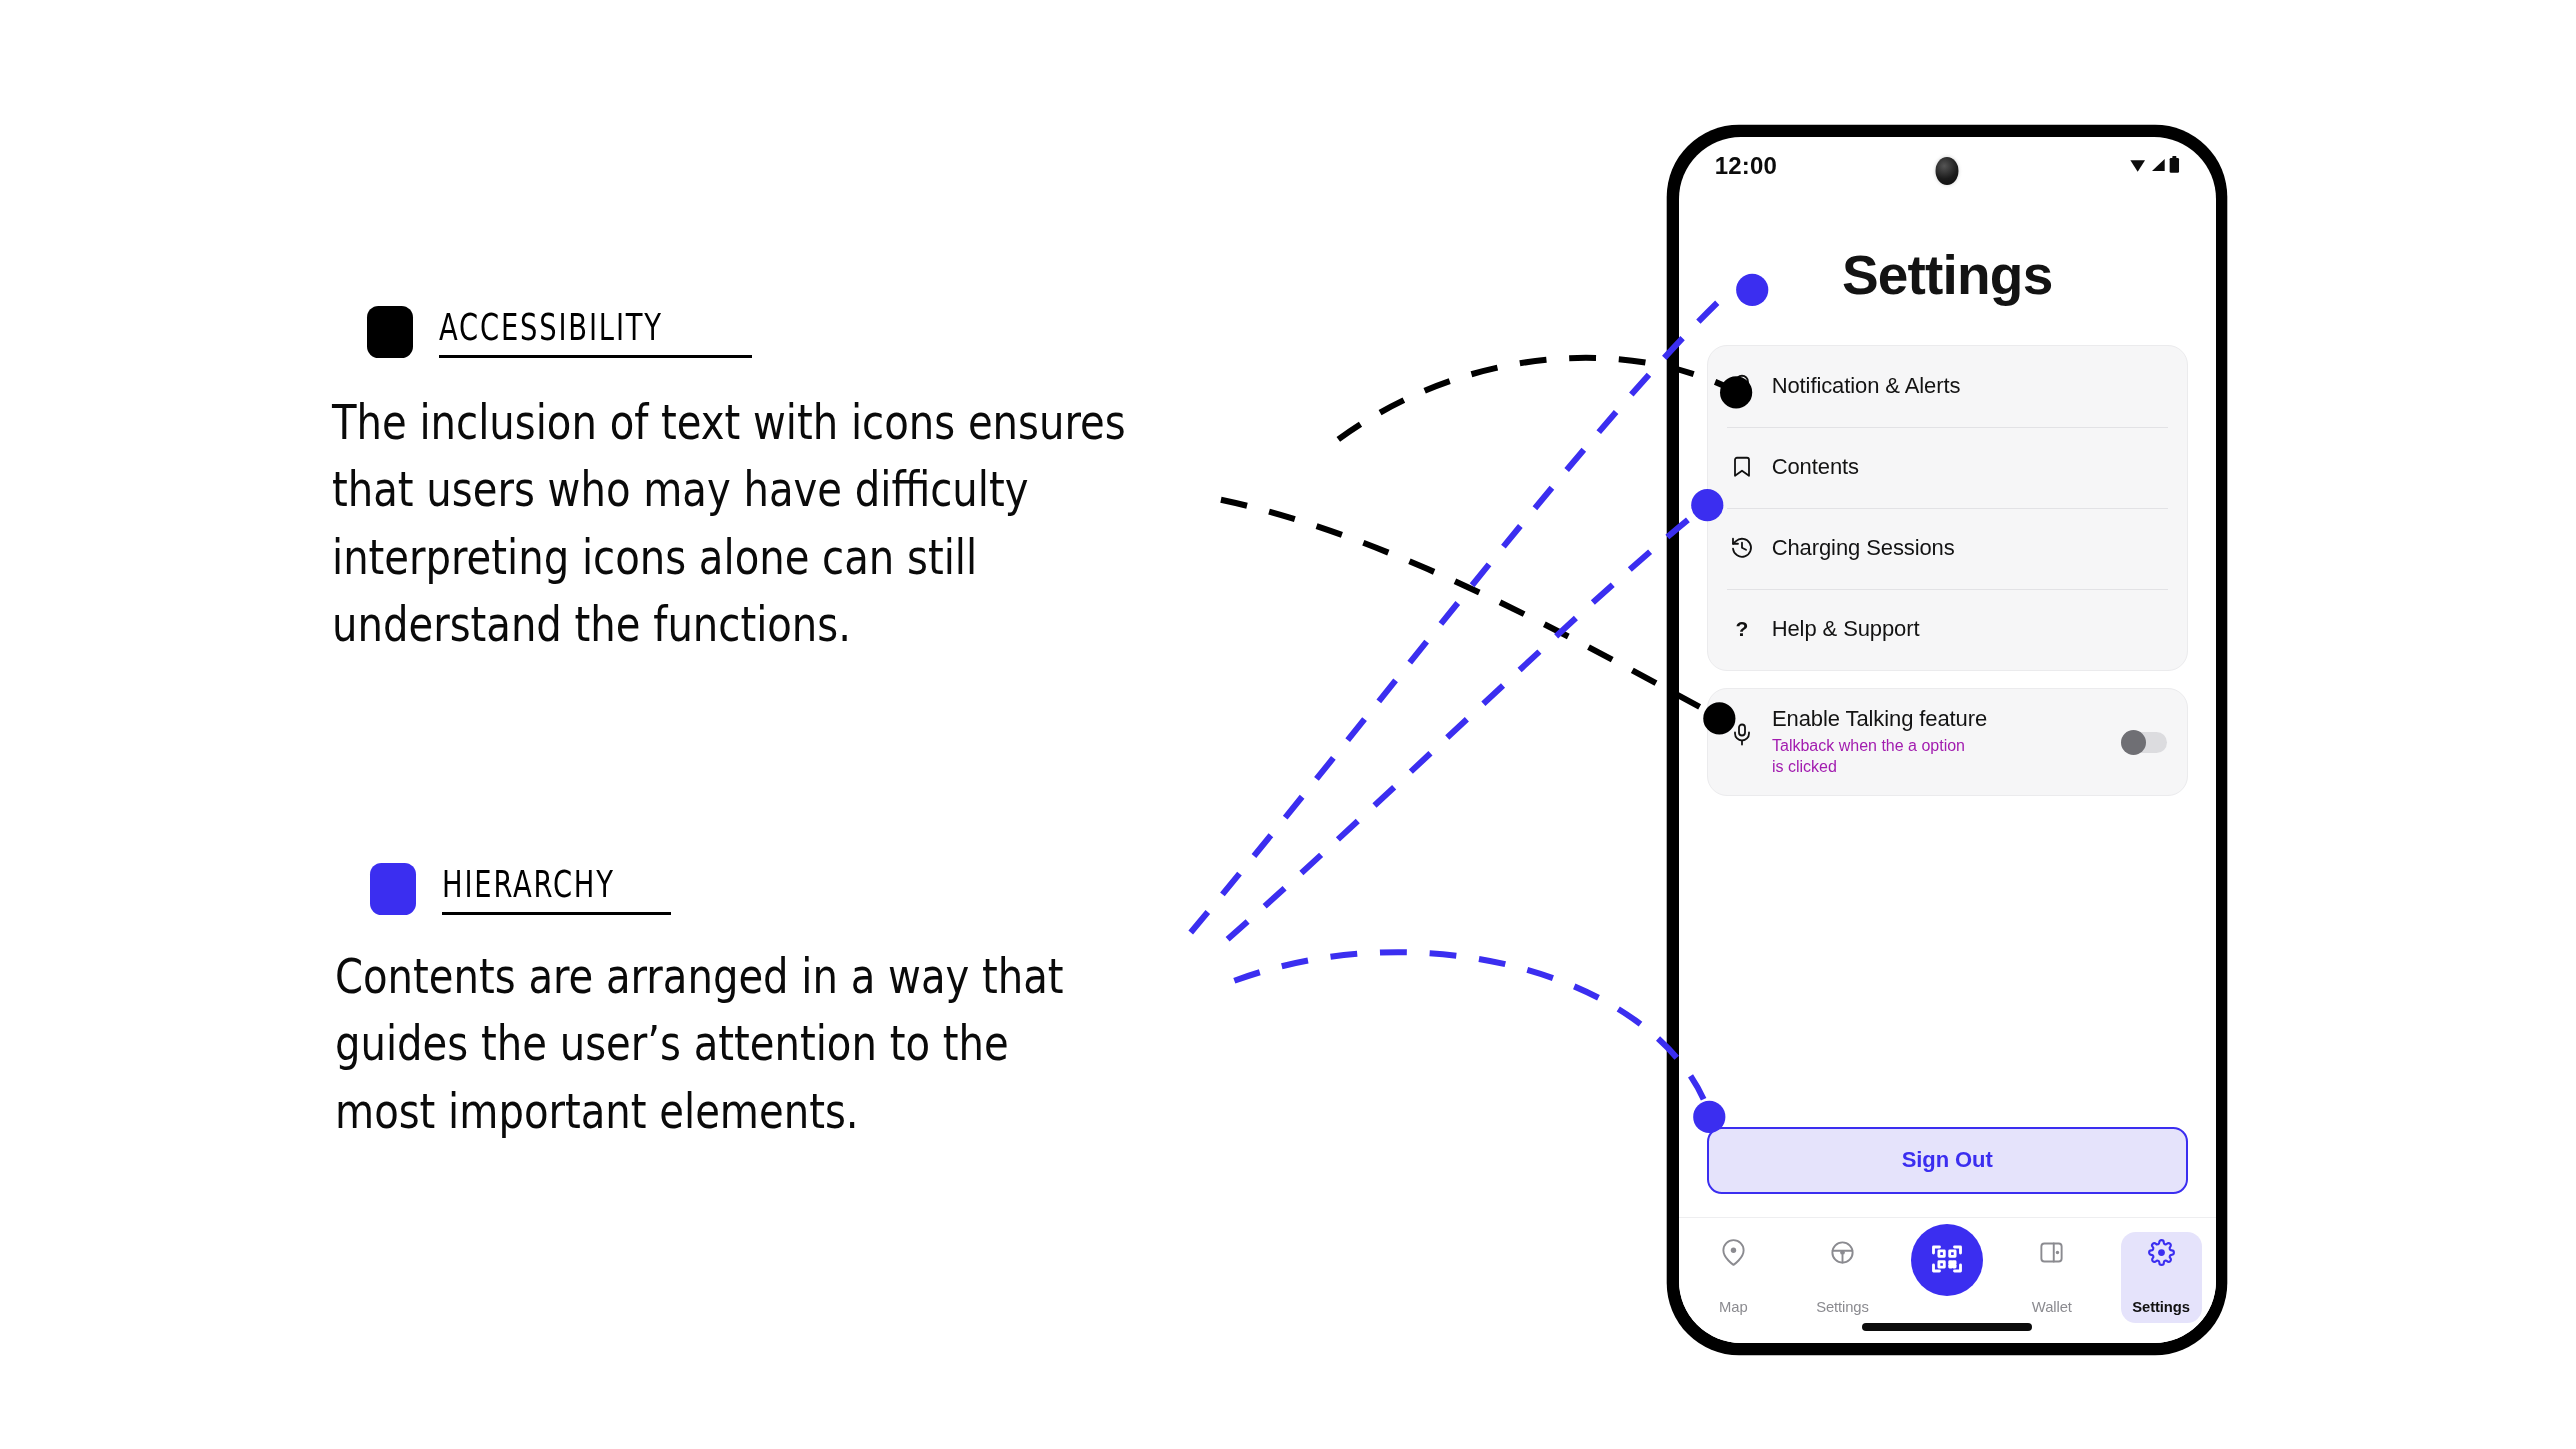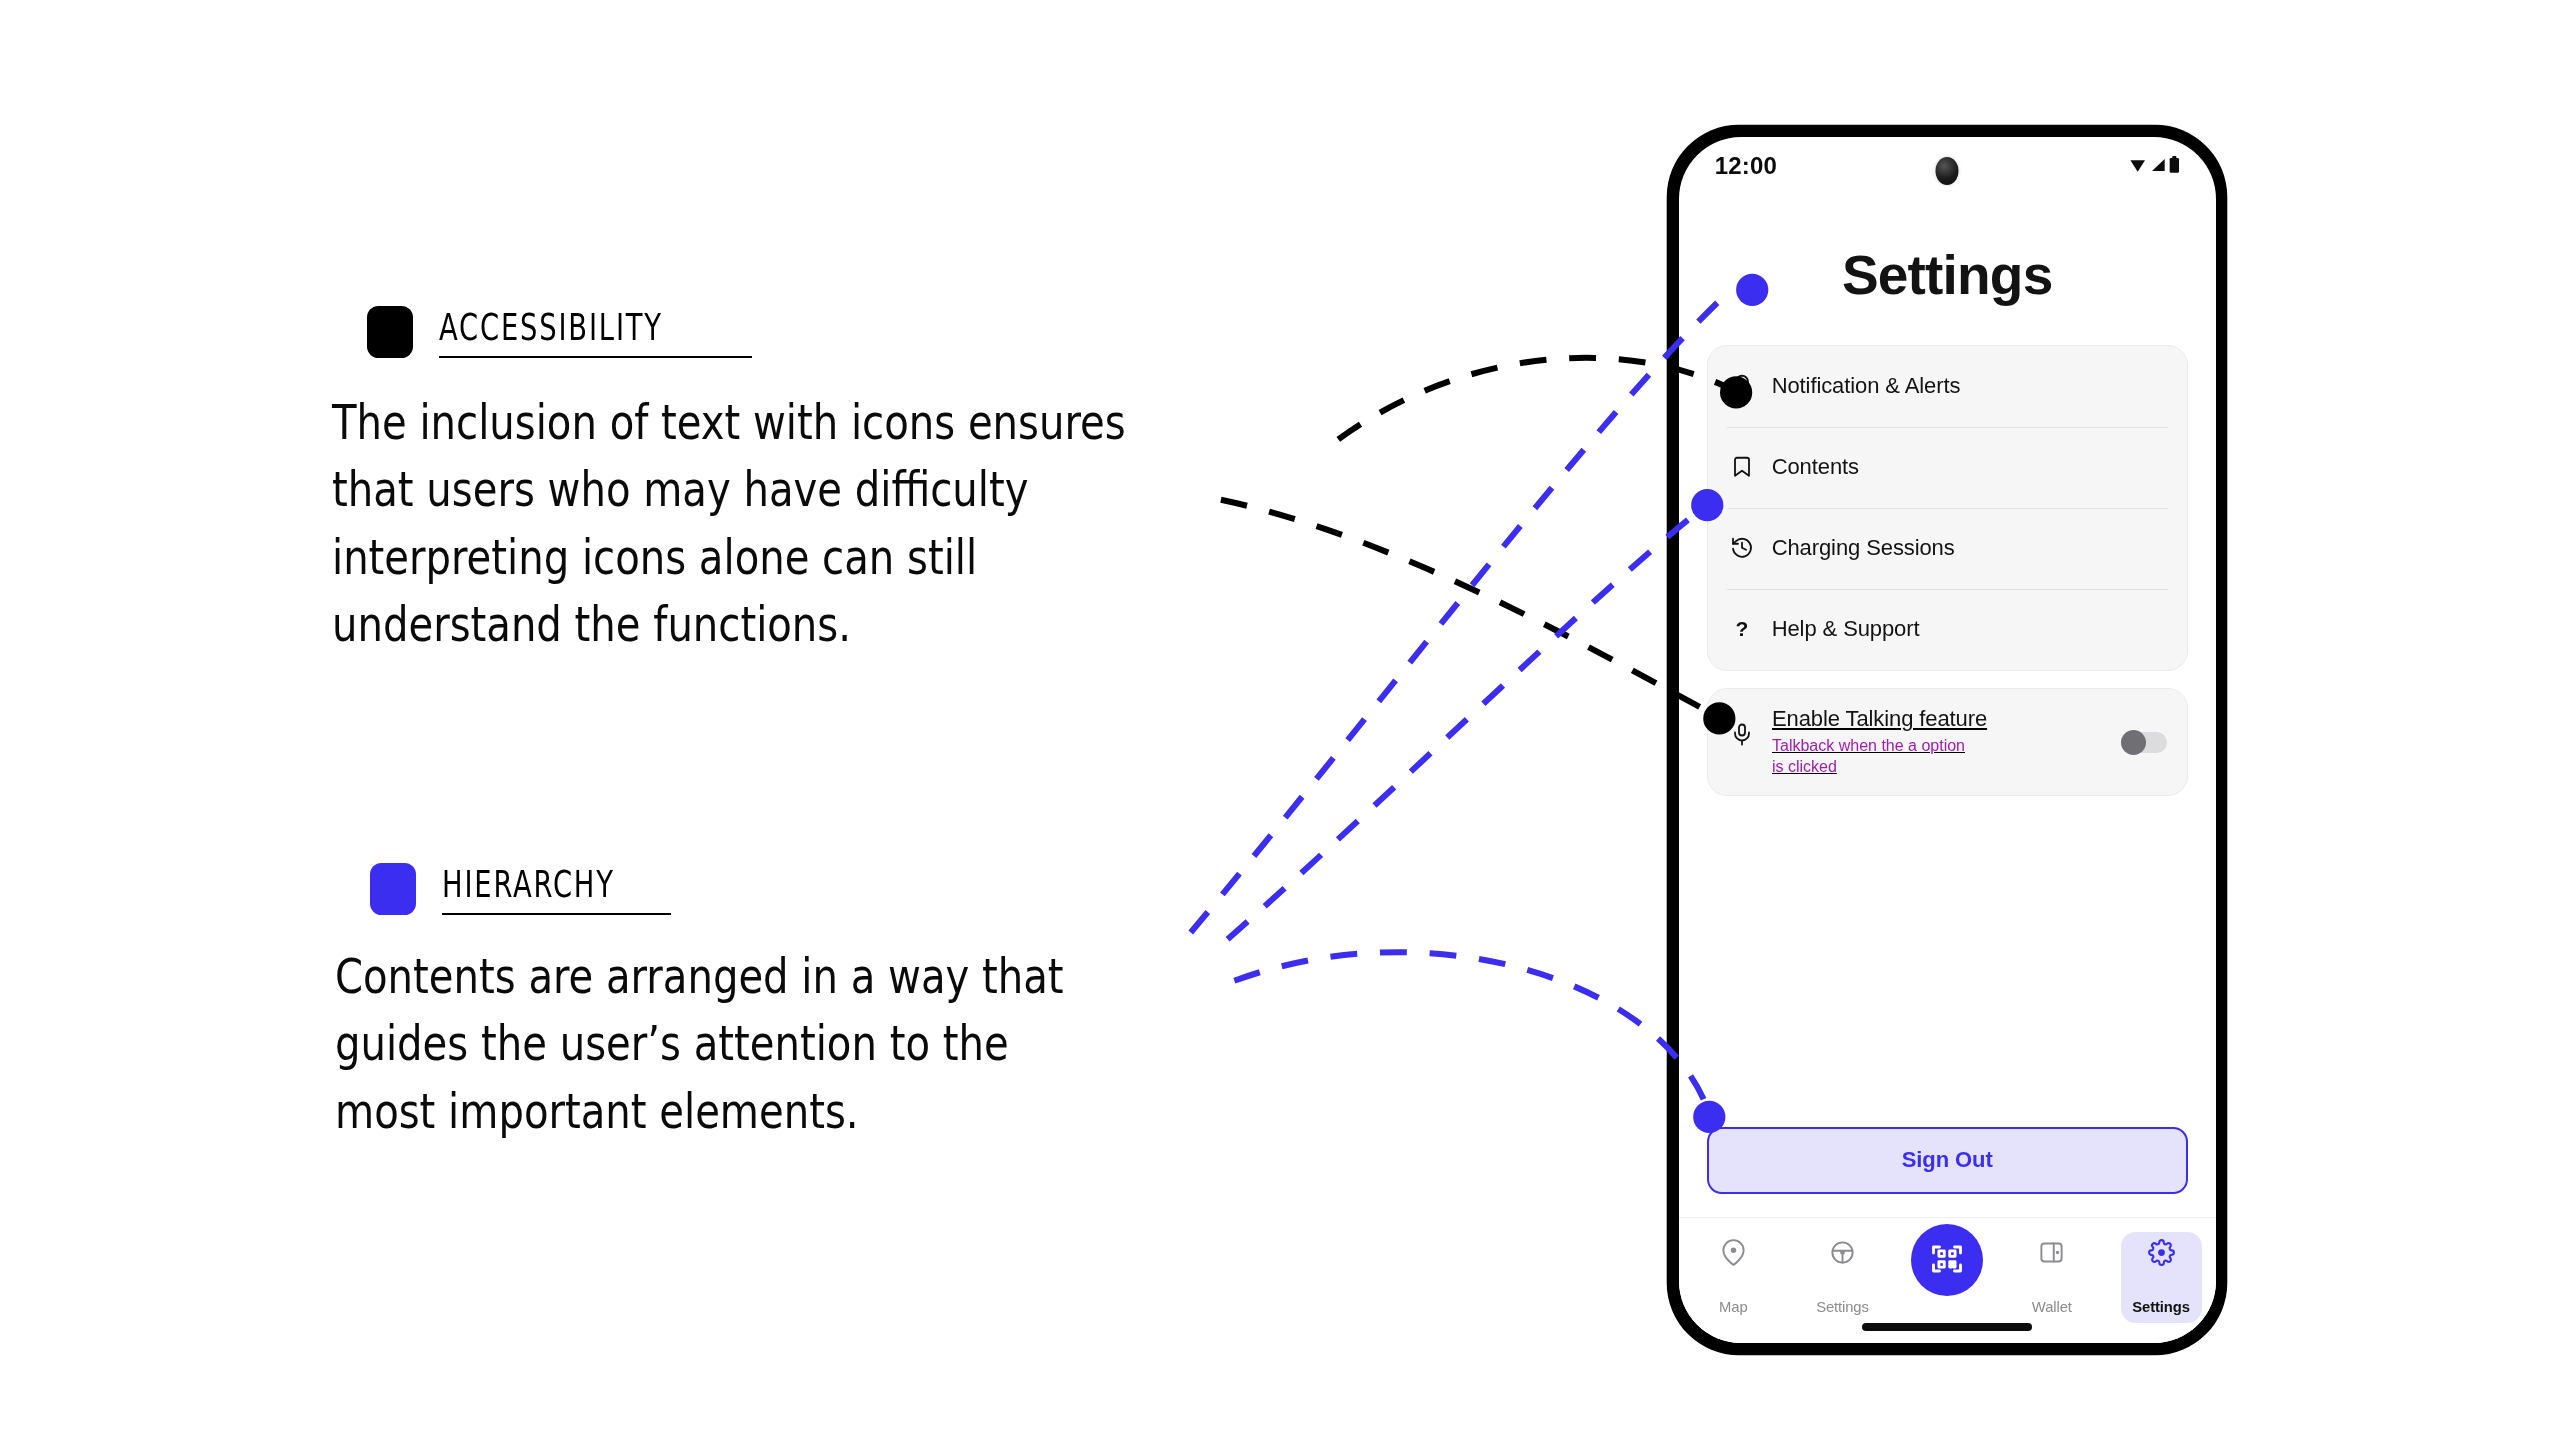--- a/index.html
+++ b/index.html
@@ -32,21 +32,21 @@
   
   .annot {
     position: absolute;
     z-index: 10;
   }
   #annot-accessibility { left: 332px; top: 305px; width: 1087px; }
   #annot-hierarchy     { left: 335px; top: 862px; width: 1087px; }
 
   .annot-head {
     display: flex;
-    align-items: flex-end;
+    align-items: center;
     gap: 25.5px;
     padding-left: 35px;
   }
   .swatch {
     width: 46px;
     height: 52px;
     border-radius: 11.4px;
     flex: 0 0 auto;
     margin-top: 1.3px;
   }
@@ -202,21 +202,21 @@
     gap: 14.8px;
     padding: 17.4px 20px;
   }
   #talking-icon {
     width: 29.5px; height: 35px;
     flex: 0 0 auto;
     display: flex; align-items: center; justify-content: center;
     align-self: flex-start;
     margin-top: 10.7px;
   }
-  #talking-texts { flex: 1 1 auto; text-decoration: underline; }
+  #talking-texts { flex: 1 1 auto; }
   #talking-title {
     font-size: 22px;
     color: #131313;
     letter-spacing: -0.1px;
   }
   #talking-sub {
     font-size: 16px;
     color: #a21caf;
     line-height: 1.30;
     margin-top: 4px;

